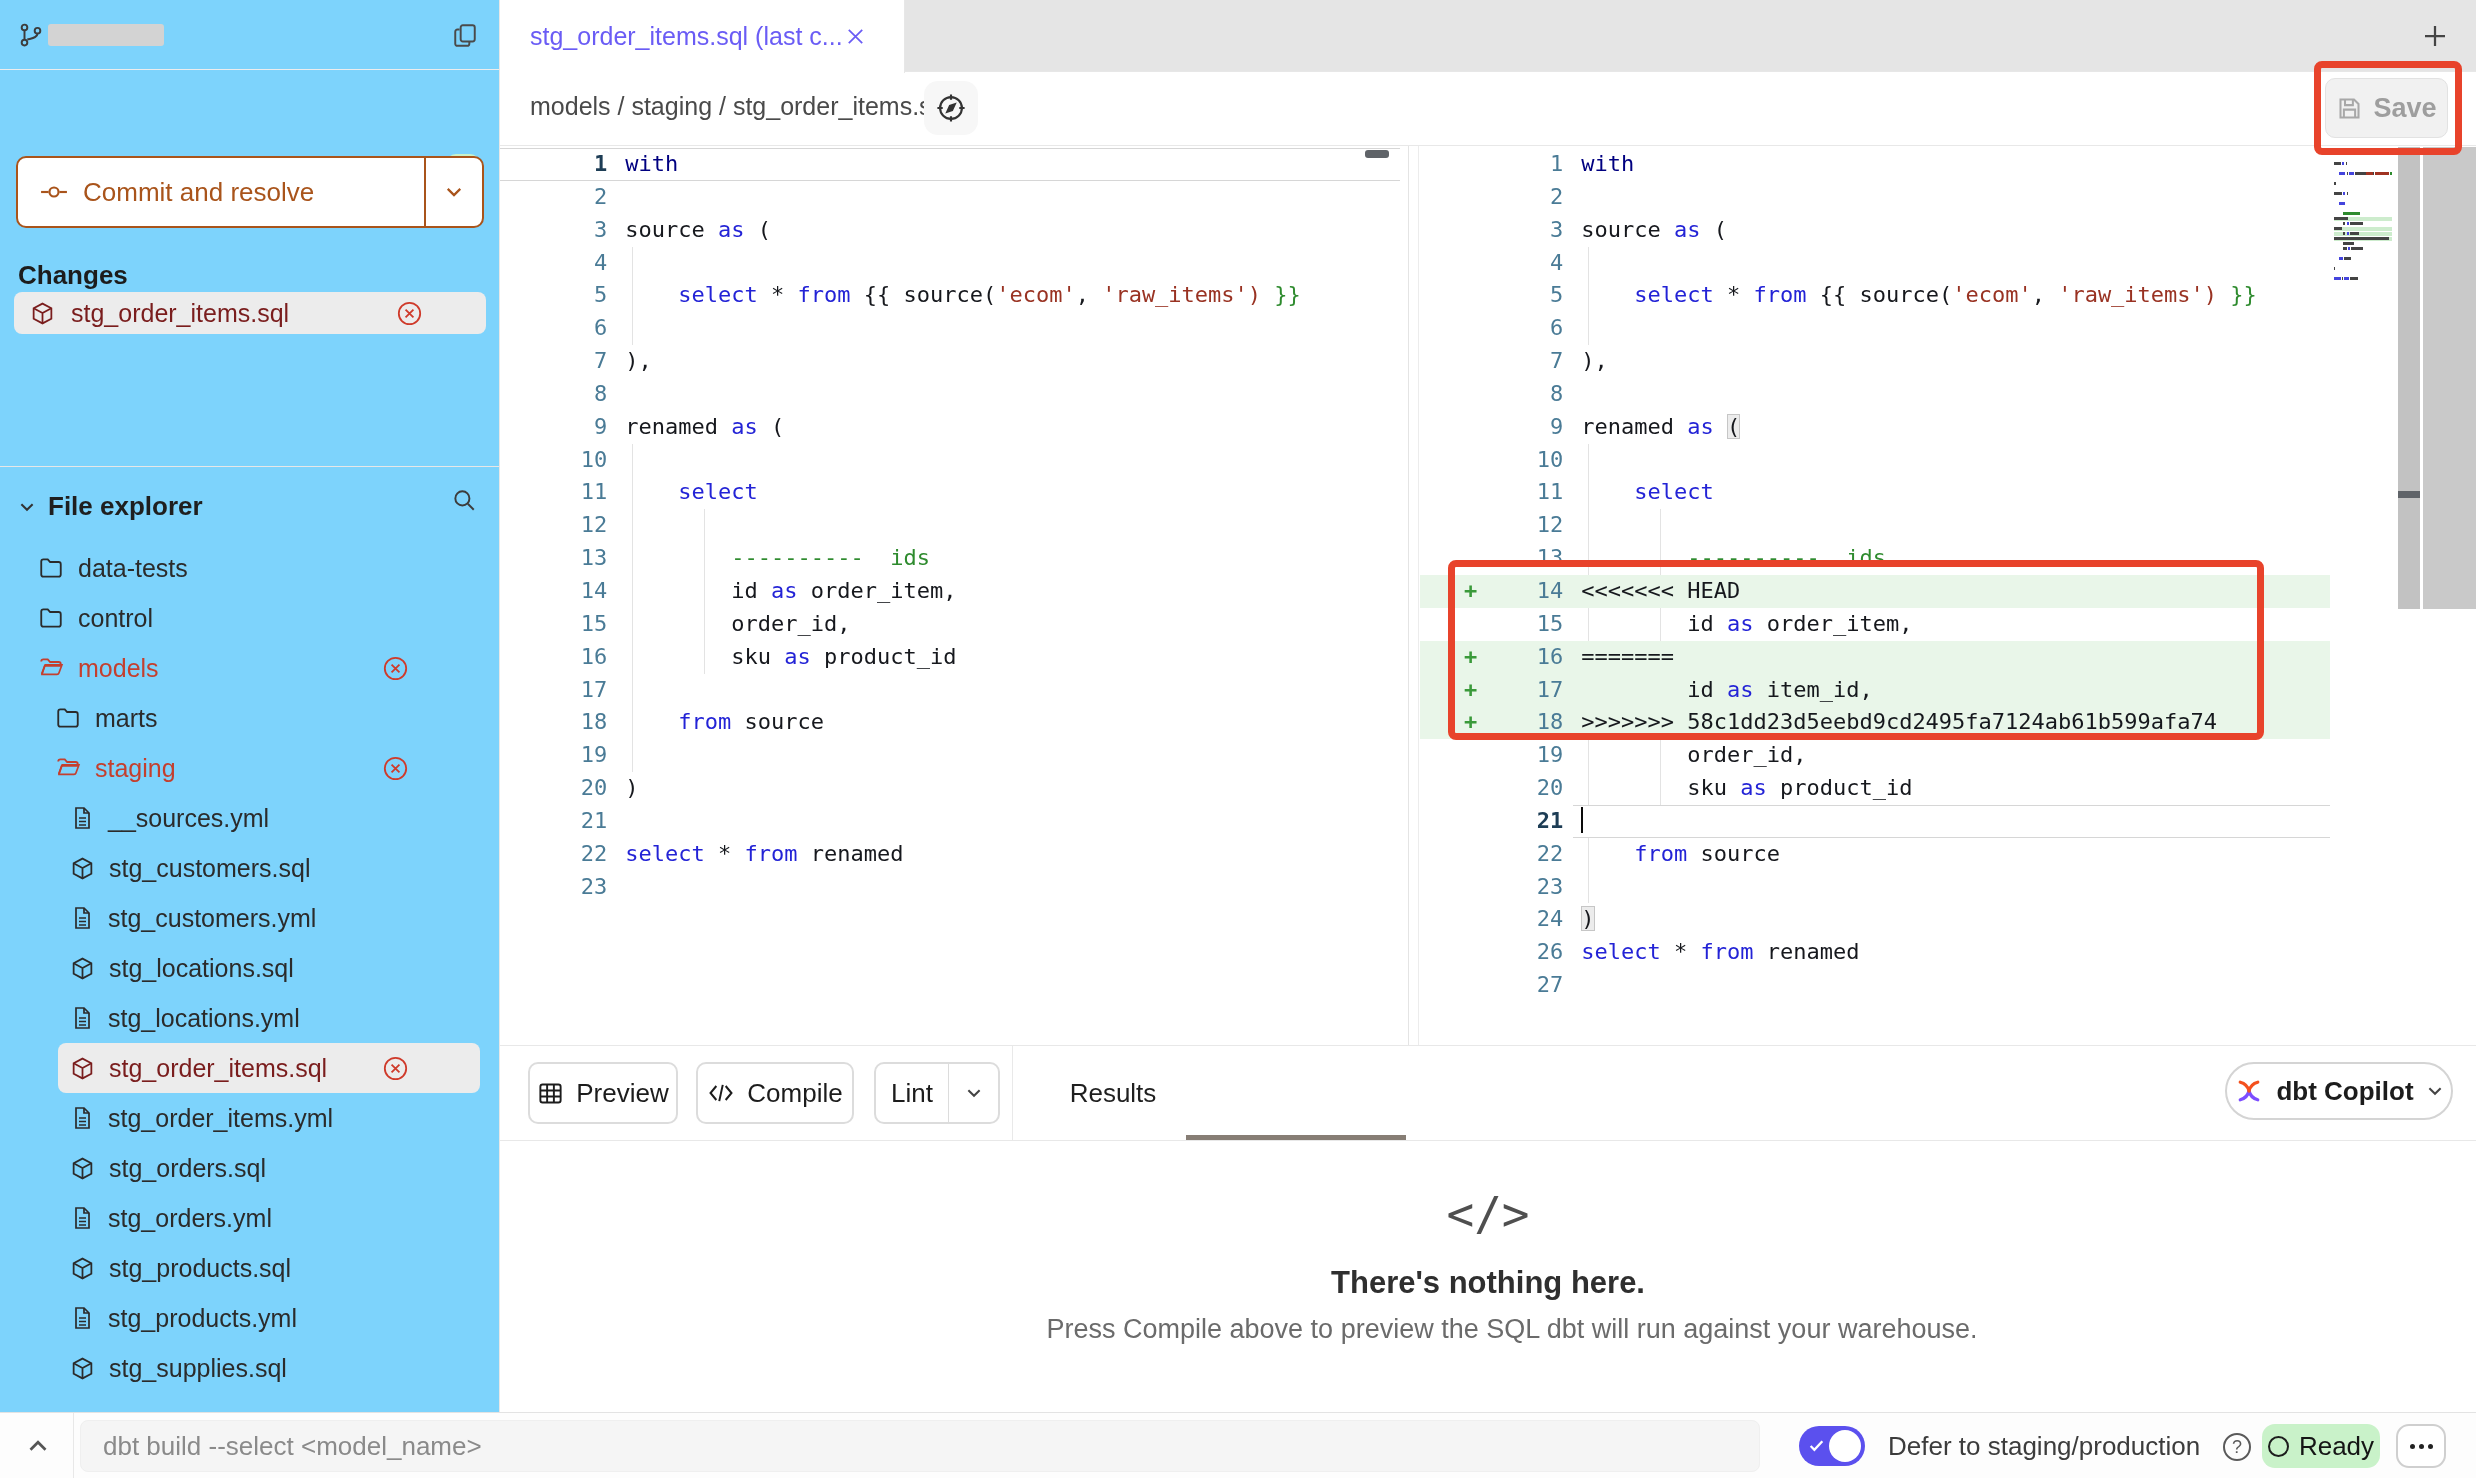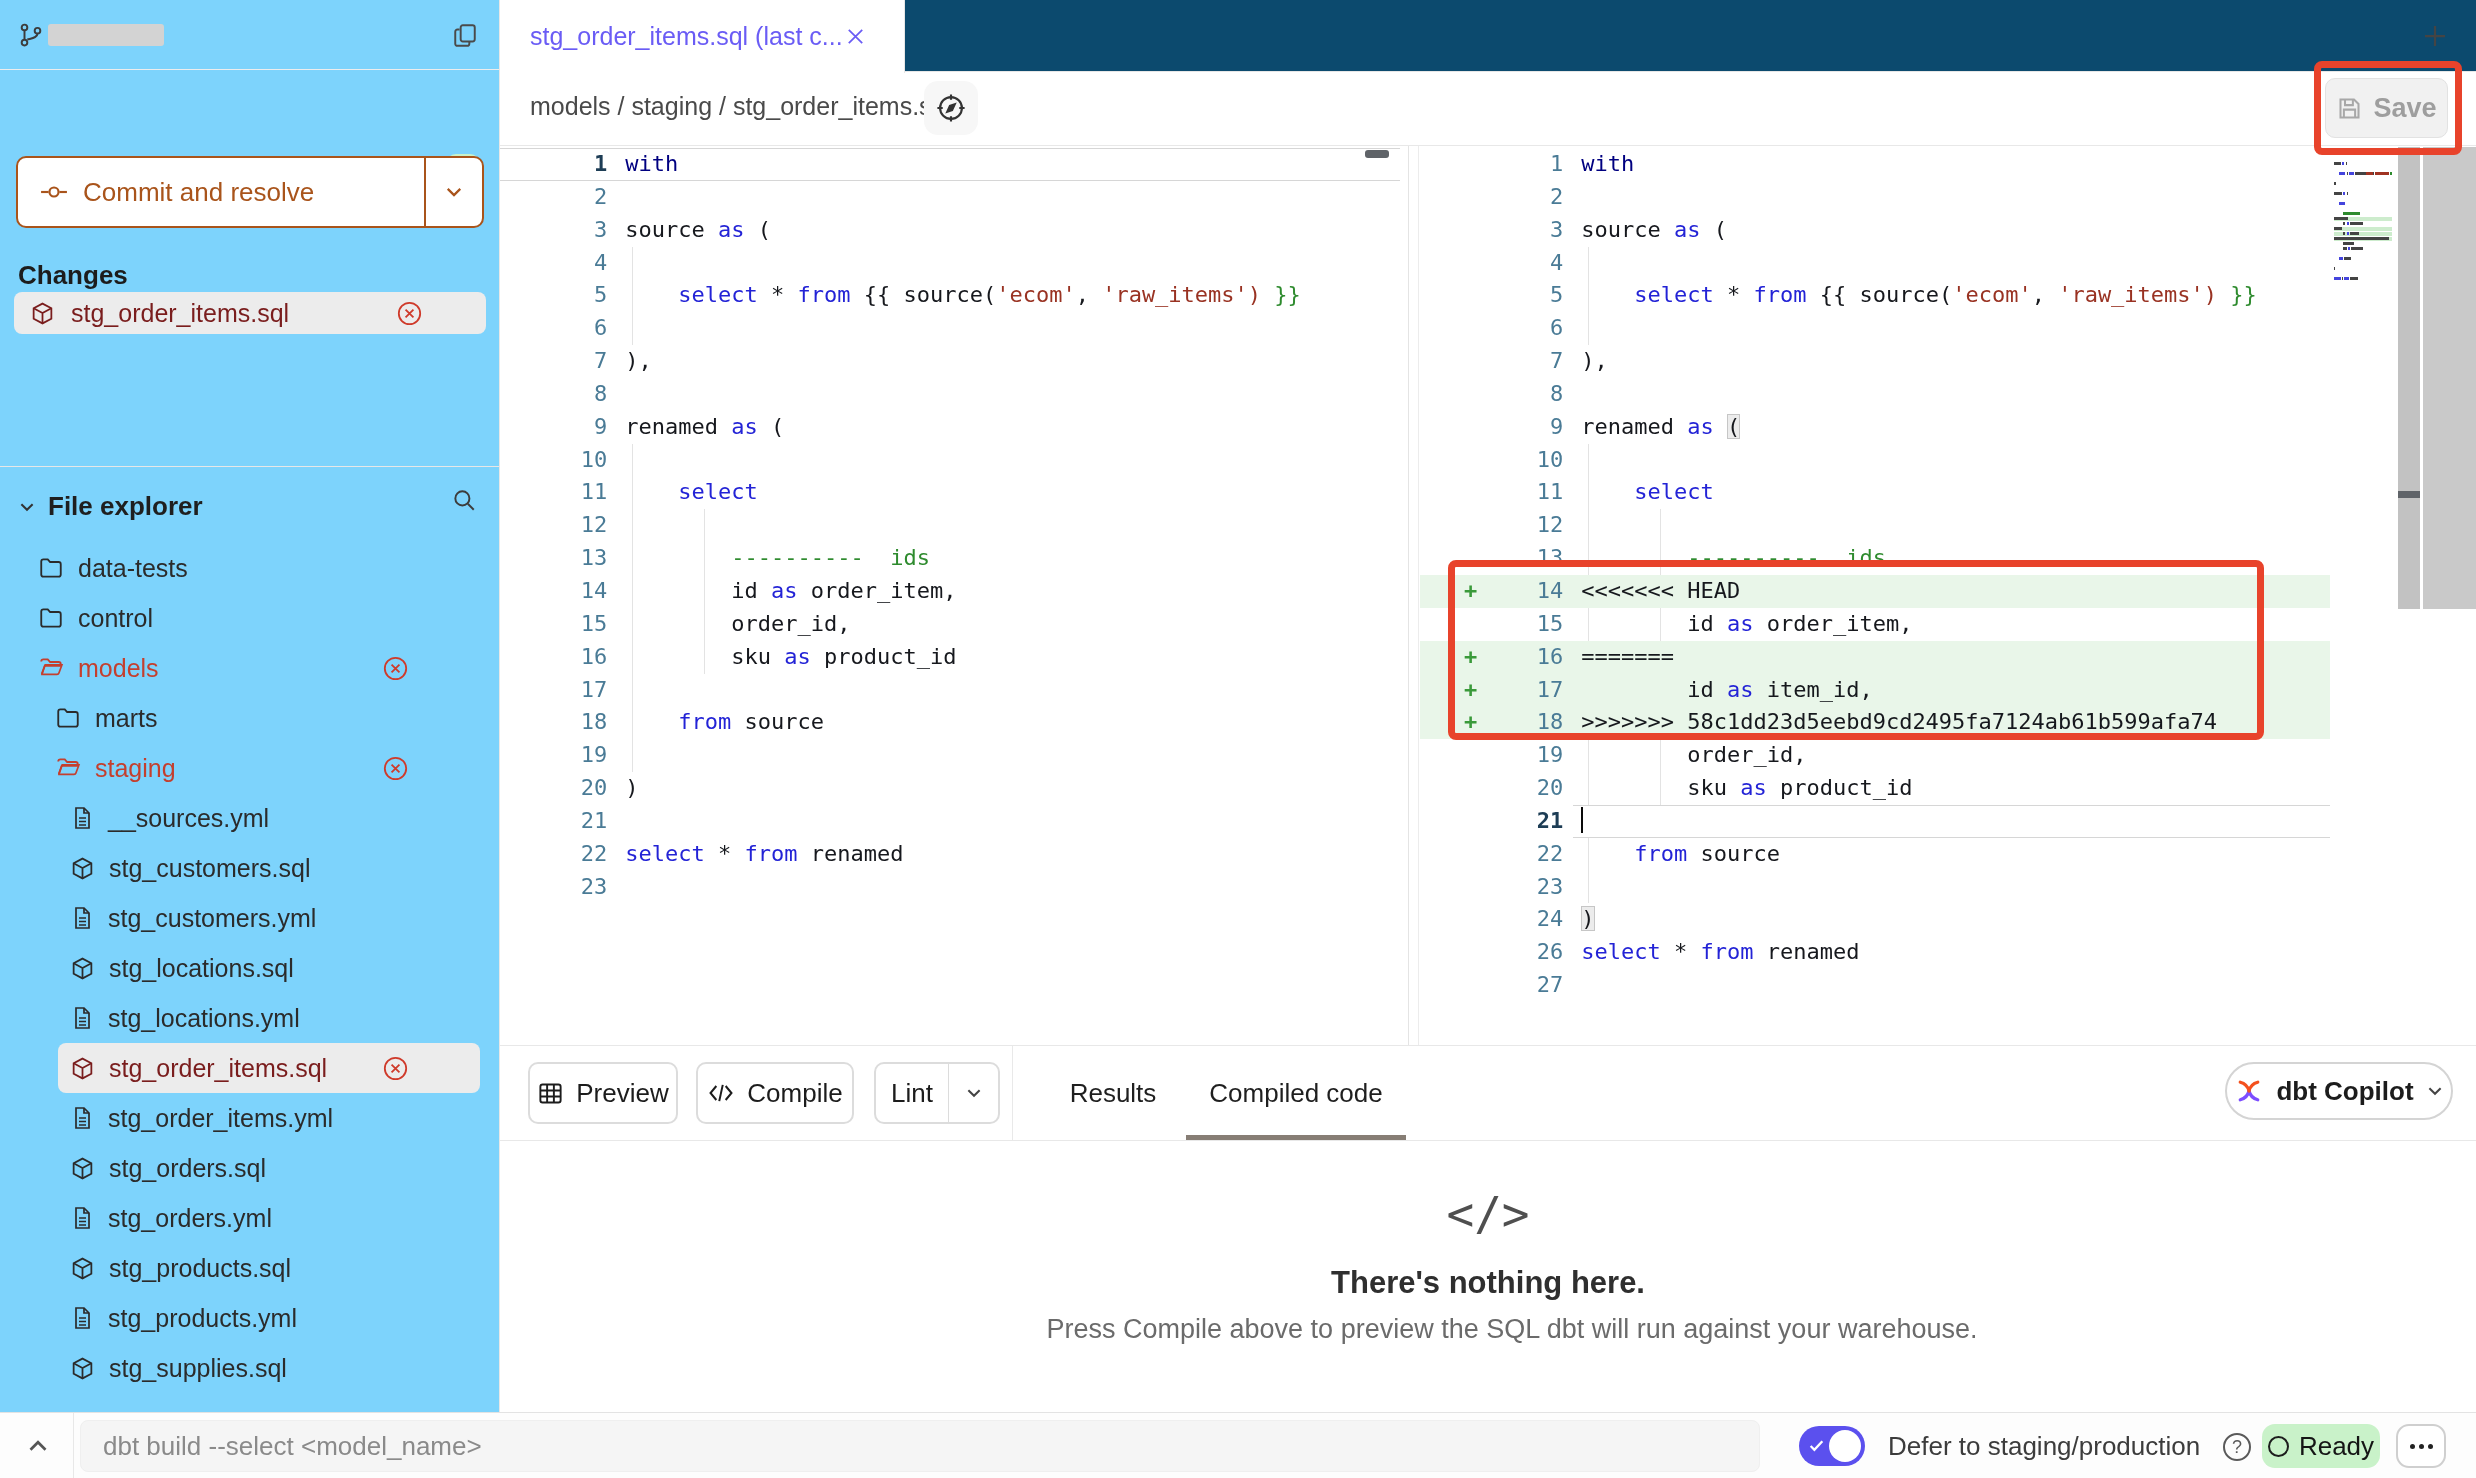--- a/index.html
+++ b/index.html
@@ -46,21 +46,21 @@
   .fe-row.ind1 { padding-left:55px; }
   .fe-row.ind2 { padding-left:70px; }
   .fe-row.red  { color:var(--modified_red); }
   .fe-row .fic { flex:0 0 auto; color:inherit; }
   .fe-row.selected { background:#ececec; border-radius:8px; margin-left:58px; margin-right:20px; color:var(--model_maroon); }
   .fe-row.selected.ind2 { padding-left:12px; }
   .fe-row.selected .fx { left:324px; }
   .fe-row .fx { position:absolute; left:382px; top:12px; color:var(--danger); }
 
   
-  .tabbar { position:absolute; left:500px; top:0; width:1976px; height:72px; background:#0c4a6e; border-bottom:1px solid #e7e7e7; }
+  .tabbar { position:absolute; left:500px; top:0; width:1976px; height:72px; background:#e5e5e5; border-bottom:1px solid #e7e7e7; }
   .tab { position:absolute; left:0; top:0; width:405px; height:73px; background:#fff; border-right:1px solid #e7e7e7; z-index:2;
     display:flex; align-items:center; cursor:pointer; }
   .tab-title { margin-left:30px; width:312px; font-size:25px; color:var(--tab_active); white-space:nowrap; overflow:hidden; }
   .tab-close { color:var(--tab_active); cursor:pointer; margin-left:2px; }
   .newtab-btn { position:absolute; right:26px; top:21px; color:#444; cursor:pointer; }
 
   .breadcrumb-row { position:absolute; left:500px; top:72px; width:1976px; height:73px; background:#fff; }
   .breadcrumb { position:absolute; left:30px; top:20px; font-size:25px; color:#4a4a4a; cursor:pointer; }
   .lineage-btn { position:absolute; left:424px; top:9px; width:54px; height:54px; border-radius:14px; background:#f7f7f7;
     display:flex; align-items:center; justify-content:center; color:#333; cursor:pointer; }
@@ -565,21 +565,20 @@
     <div class="lint-group">
       <span class="lint-main">Lint</span>
       <span class="lint-chev">
         <svg width="18" height="18" viewBox="0 0 16 16" fill="none" stroke="currentColor" stroke-width="1.8">
             <polyline points="3,5.5 8,10.5 13,5.5"></polyline>
           </svg>
       </span>
     </div>
     <div class="tb-divider"></div>
     <div class="panel-tab ptab-results">Results</div>
-    <div class="panel-tab ptab-compiled">Compiled code</div>
     <div class="ptab-underline"></div>
     <div class="copilot-btn">
       <span>
         <svg width="30" height="30" viewBox="0 0 24 24" fill="none" stroke-width="2.6" stroke-linecap="round">
           <path d="M5 5c4 1 6 3 7 7 1-4 3-6 7-7" stroke="#f4511e"></path>
           <path d="M5 19c4-1 6-3 7-7 1 4 3 6 7 7" stroke="#7c4dff"></path>
           <circle cx="12" cy="12" r="1.4" fill="#f4511e" stroke="none"></circle>
         </svg>
       </span>
       <span>dbt Copilot</span>

